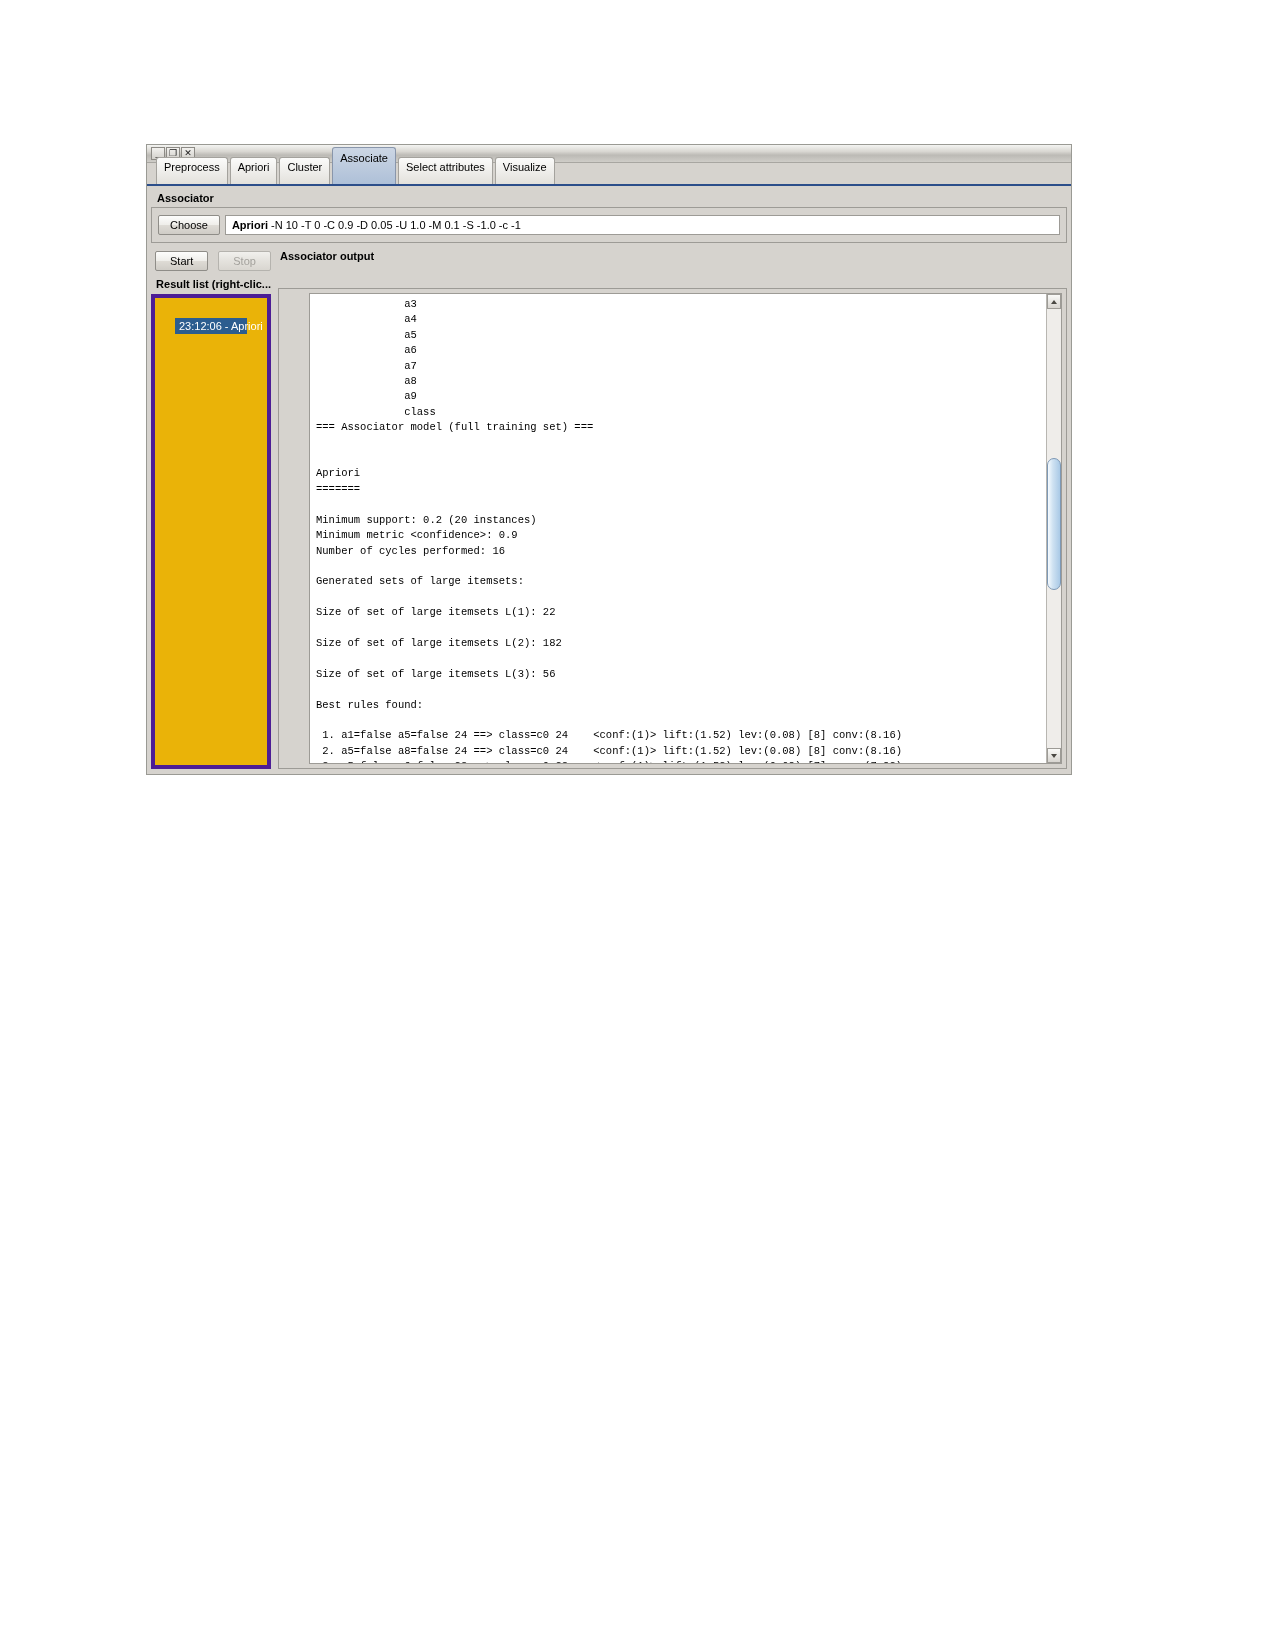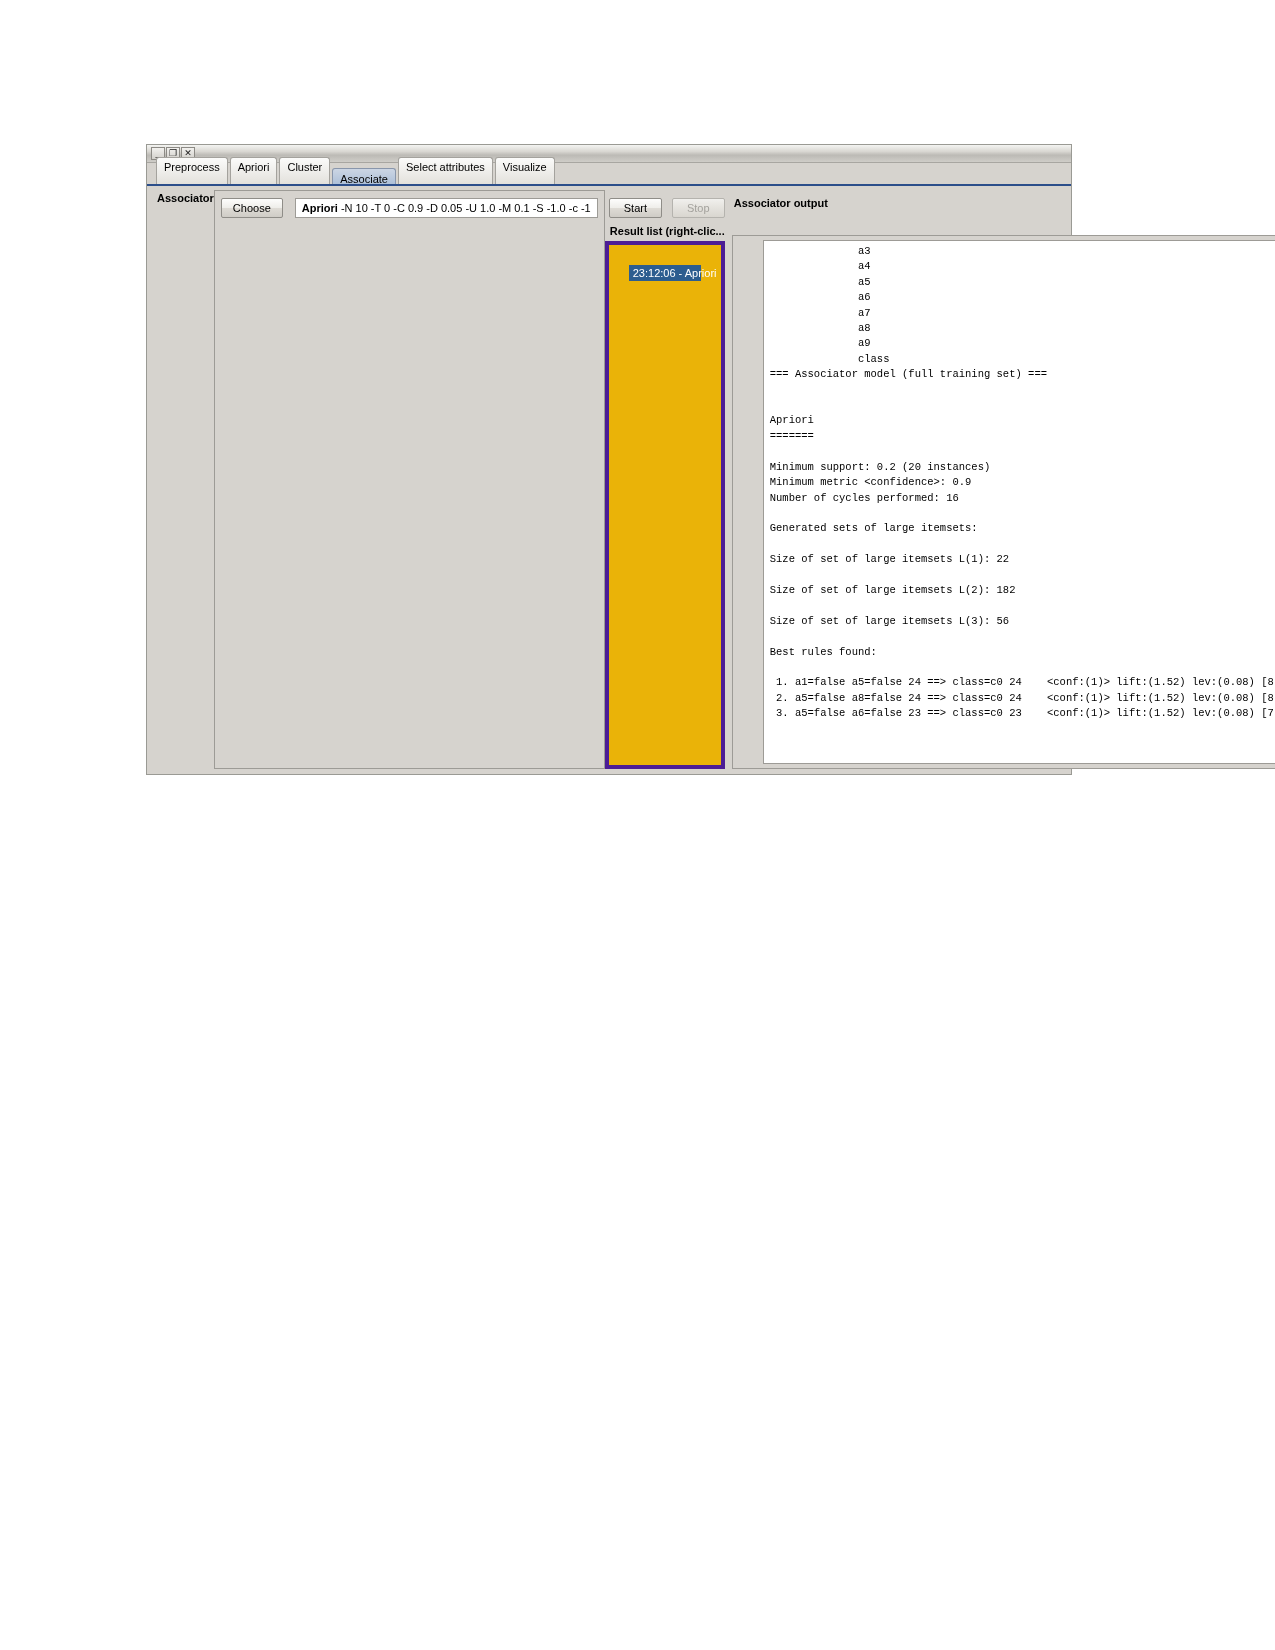--- a/index.html
+++ b/index.html
@@ -120,30 +120,30 @@
     border-bottom: none;
     border-radius: 3px 3px 0 0;
     margin-right: 2px;
     box-sizing: border-box;
     white-space: nowrap;
     cursor: default;
   }
   .tab.selected {
     background: linear-gradient(to bottom, #ccd6e4, #aec0d8);
     border-color: #8996ab;
-    height: 16px;
+    height: 37px;
     line-height: 20px;
   }
 
   
   .win-body {
     flex: 1 1 auto;
     padding: 4px 4px 5px 4px;
     display: flex;
-    flex-direction: row;
+    flex-direction: column;
     box-sizing: border-box;
     min-height: 0;
   }
 
   .section-label {
     font-size: 11px;
     font-weight: bold;
     color: #000000;
     padding: 2px 0 3px 6px;
   }
@@ -152,21 +152,21 @@
   .assoc-panel {
     border: 1px solid #9d9b96;
     background: #d6d3ce;
     padding: 7px 6px;
     box-sizing: border-box;
     flex: 0 0 auto;
   }
   .choose-row {
     display: flex;
     align-items: stretch;
-    gap: 12px;
+    gap: 5px;
     border-radius: 8px;
   }
   .btn {
     font-size: 11px;
     color: #000000;
     background: linear-gradient(to bottom, #fdfdfc 0%, #efeeea 48%, #dedbd5 52%, #cfccc6 100%);
     border: 1px solid #8f8d88;
     border-radius: 2px;
     padding: 3px 11px;
     box-sizing: border-box;

